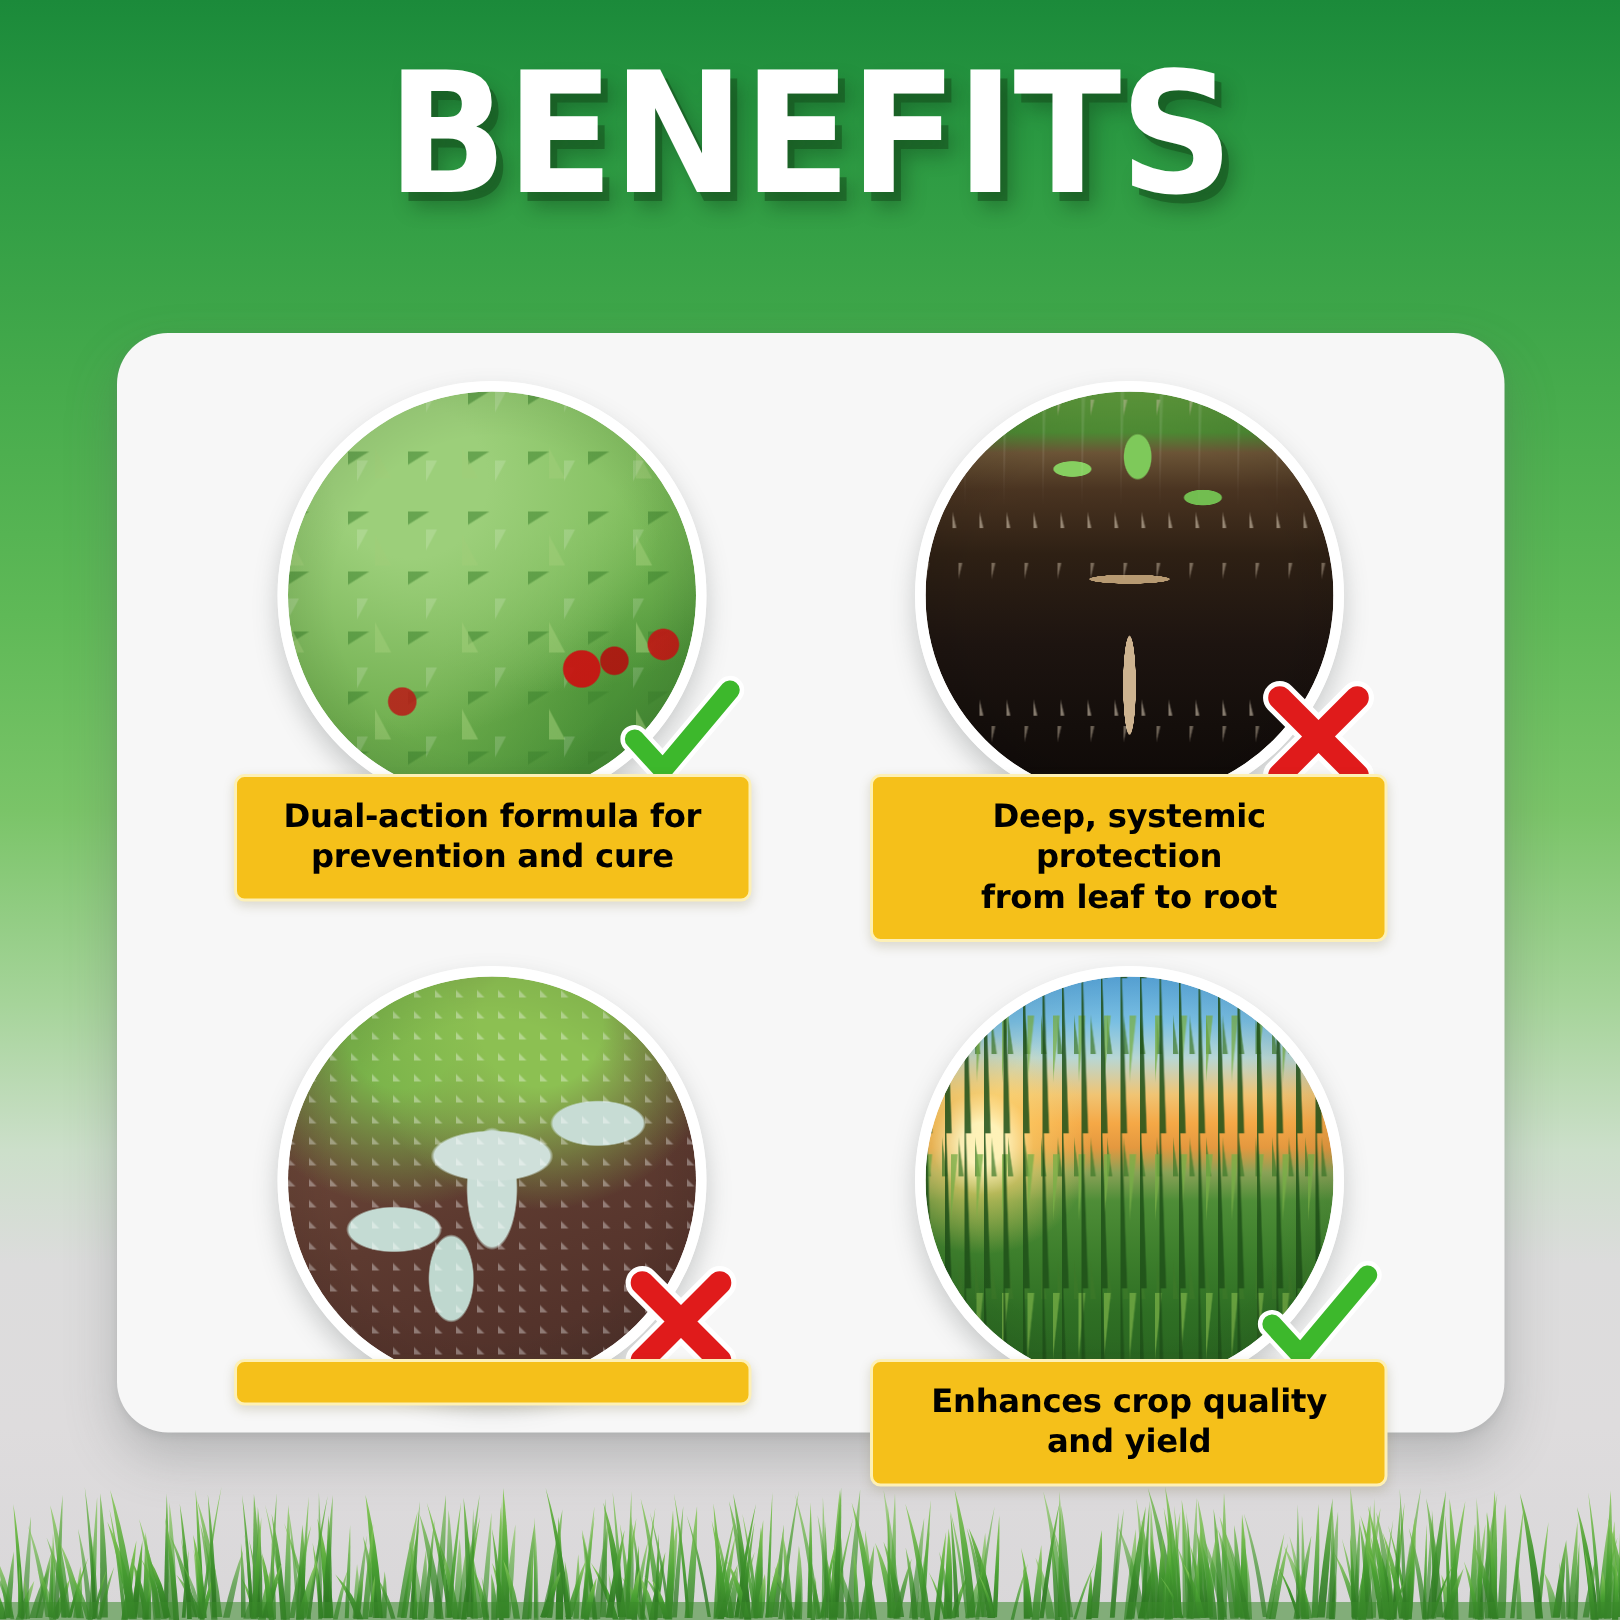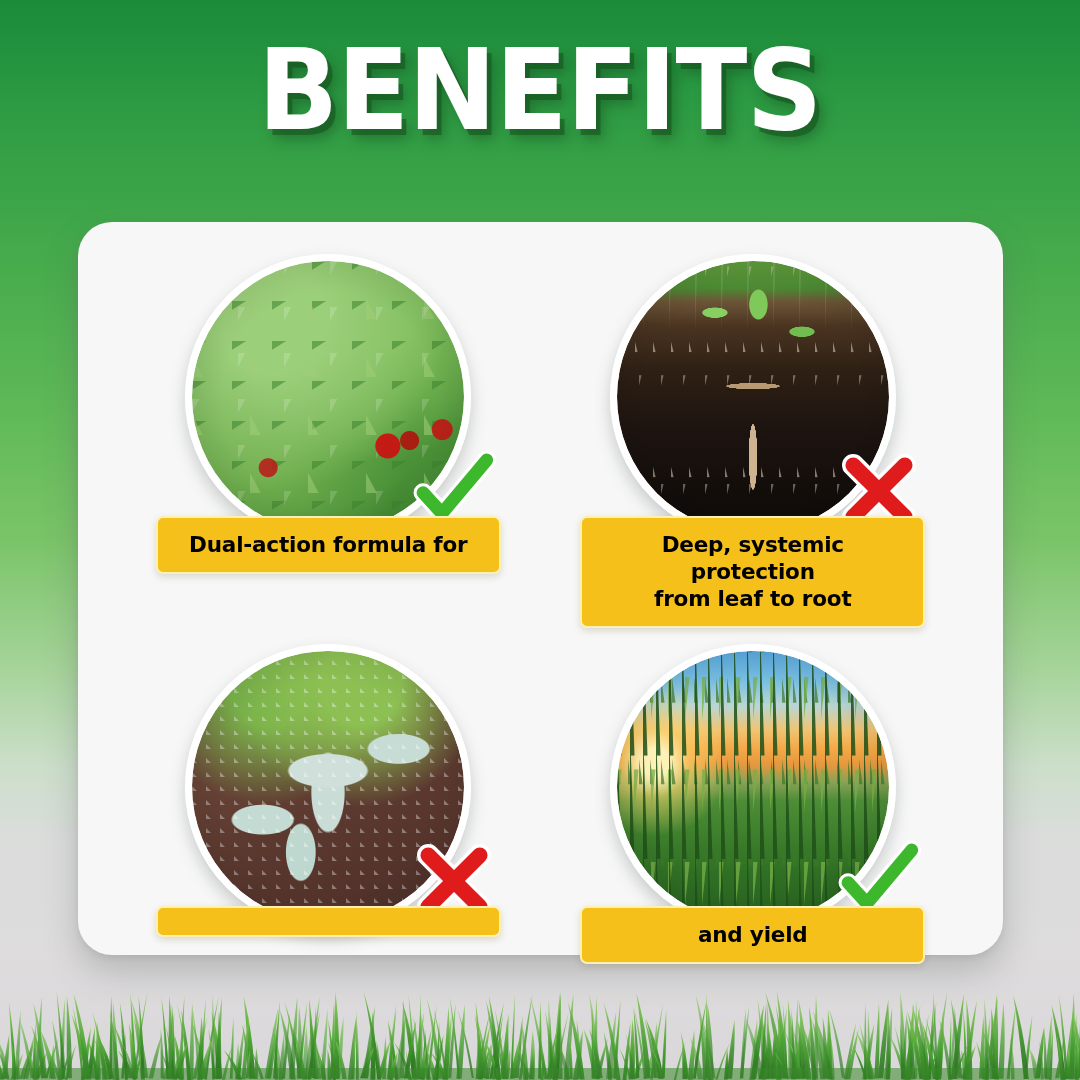--- a/index.html
+++ b/index.html
@@ -214,20 +214,21 @@
           </div>
           <div class="badge">
             <svg viewBox="0 0 100 100" aria-hidden="true">
               <path d="M14 52 L36 76 L88 14" fill="none" stroke="#ffffff" stroke-width="22" stroke-linecap="round" stroke-linejoin="round"></path>
               <path d="M14 52 L36 76 L88 14" fill="none" stroke="#3db82c" stroke-width="15" stroke-linecap="round" stroke-linejoin="round"></path>
             </svg>
           </div>
         </div>
         <div class="caption">
           <span class="caption-text">Dual-action formula for</span>
+          <span class="caption-text">prevention and cure</span>
         </div>
       </div>
 
       <div class="cell">
         <div class="photo-wrap">
           <div class="photo">
             <div class="photo-inner pic-roots">
               <div class="pic-overlay"></div>
             </div>
           </div>
@@ -270,20 +271,21 @@
             </div>
           </div>
           <div class="badge">
             <svg viewBox="0 0 100 100" aria-hidden="true">
               <path d="M14 52 L36 76 L88 14" fill="none" stroke="#ffffff" stroke-width="22" stroke-linecap="round" stroke-linejoin="round"></path>
               <path d="M14 52 L36 76 L88 14" fill="none" stroke="#3db82c" stroke-width="15" stroke-linecap="round" stroke-linejoin="round"></path>
             </svg>
           </div>
         </div>
         <div class="caption">
+          <span class="caption-text">Enhances crop quality</span>
           <span class="caption-text">and yield</span>
         </div>
       </div>
 
     </div>
   </div>
 
   <div id="grass">
     <svg viewBox="0 0 1080 108" preserveAspectRatio="none" aria-hidden="true">
       <defs>

